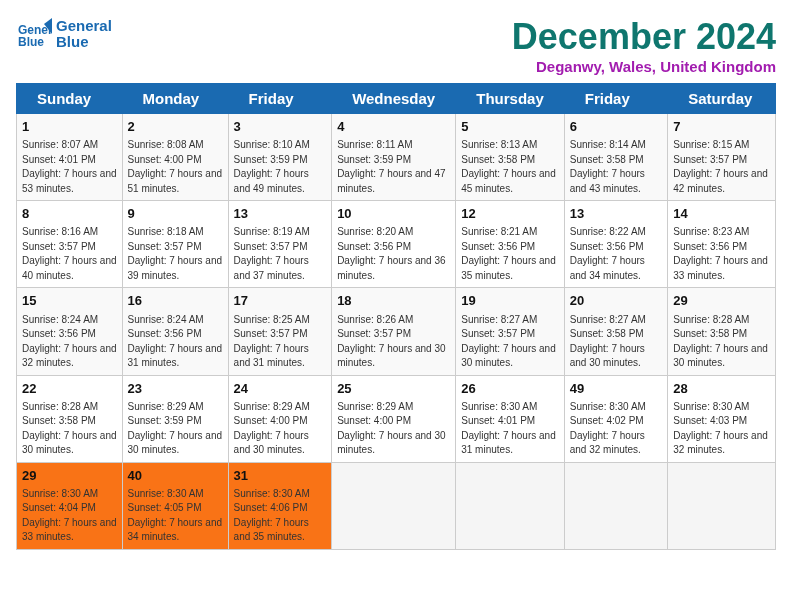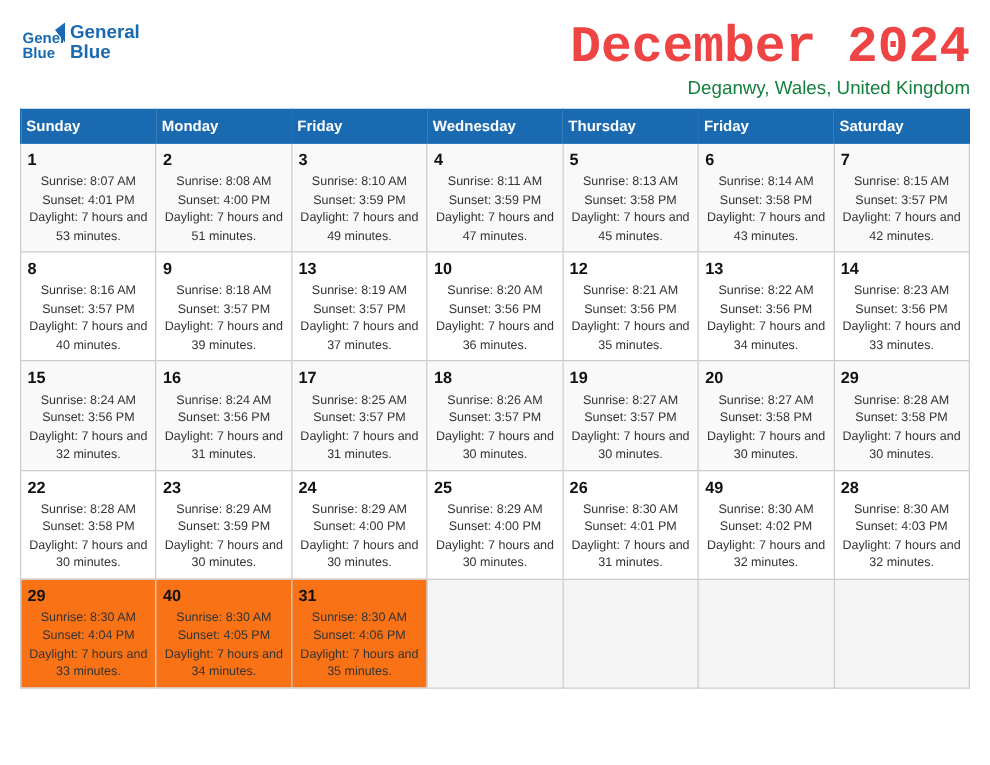--- a/index.html
+++ b/index.html
@@ -20,40 +20,40 @@
       display: flex;
       align-items: center;
       gap: 4px;
     }
     .logo-icon {
       width: 36px;
       height: 36px;
     }
     .title-block { text-align: right; }
     .main-title {
-      font-size: 41px;
+      font-size: 36px;
       font-weight: bold;
-      color: #ef4444;
-      font-family: Liberation Mono, monospace;
+      color: #0f766e;
     }
     .subtitle {
       font-size: 15px;
-      color: #15803d;
+      color: #a21caf;
+      font-weight: bold;
     }
     .calendar {
       width: 100%;
       border-collapse: collapse;
       font-size: 10.5px;
     }
     .calendar thead th {
       background: #1a6ab1;
       color: #fff;
-      padding: 6px 4px;
+      padding: 6px 20px;
       text-align: left;
-      font-size: 12px;
+      font-size: 15px;
       font-weight: bold;
       border: 1px solid #1a6ab1;
     }
     .calendar tbody td {
       vertical-align: top;
       padding: 4px 5px;
       border: 1px solid #ccc;
       width: calc(100%/7);
       min-height: 80px;
       background: #fff;
@@ -61,21 +61,21 @@
     }
     .calendar tbody tr:nth-child(odd) td { background: #f9f9f9; }
     .calendar tbody tr:last-child td { background: #f97316; }
     .day-num {
       font-size: 13px;
       font-weight: bold;
       display: block;
       margin-bottom: 2px;
       color: #111;
     }
-    .cell-text { color: #333; font-size: 10px; line-height: 1.45; text-align: center; }
+    .cell-text { color: #333; font-size: 10px; line-height: 1.45; }
     .empty { background: #f5f5f5 !important; }
   </style>
 </head>
 <body>
 
 <div class="header">
   <div class="logo">
     <svg class="logo-icon" viewBox="0 0 36 36">
       <text x="2" y="18" font-size="12" font-weight="bold" fill="#1a6ab1">General</text>
       <text x="2" y="30" font-size="12" font-weight="bold" fill="#1a6ab1">Blue</text>

